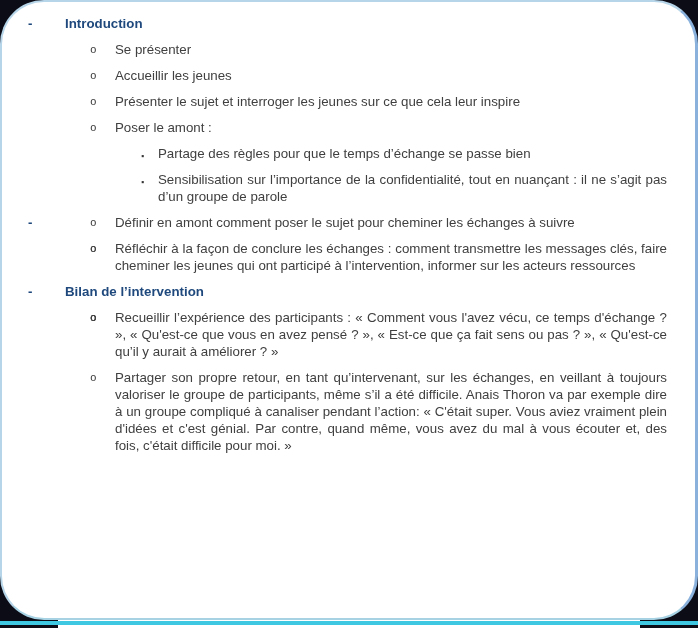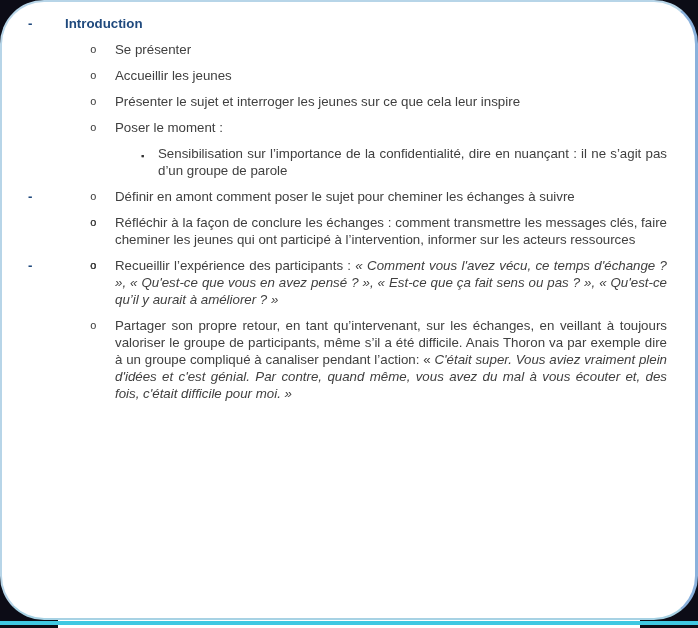--- a/index.html
+++ b/index.html
@@ -34,21 +34,21 @@
     font-size:13.3px; line-height:17px; color:#404040;
     text-align:justify;
   }
   .item { position:relative; margin-bottom:9px; }
   .lvl1 { padding-left:65px; color:#1f497d; font-weight:bold; text-align:left; }
   .b1 { position:absolute; left:28px; top:0; }
   .lvl2 { padding-left:115px; }
   .b2 { position:absolute; left:90px; top:0; font-family:"DejaVu Sans Mono", monospace; font-size:11px; }
   .lvl3 { padding-left:158px; }
   .b3 { position:absolute; left:141px; top:2.5px; font-size:8.5px; color:#333333; }
-  .quote { font-style:italic; }
+  .quote { }
 </style>
 </head>
 <body>
 
 <div class="canvas">
 
   <div class="corner tl"></div>
   <div class="corner tr"></div>
   <div class="corner bl"></div>
   <div class="corner br"></div>
@@ -69,47 +69,49 @@
     <div class="item lvl2">
       <span class="b2">o</span>
       <span>Accueillir les jeunes</span>
     </div>
     <div class="item lvl2">
       <span class="b2">o</span>
       <span>Présenter le sujet et interroger les jeunes sur ce que cela leur inspire</span>
     </div>
     <div class="item lvl2">
       <span class="b2">o</span>
-      <span>Poser le moment :</span>
+      <span>Poser le amont :</span>
     </div>
     <div class="item lvl3">
       <span class="b3">▪</span>
+      <span>Partage des règles pour que le temps d’échange se passe bien</span>
     </div>
     <div class="item lvl3">
       <span class="b3">▪</span>
-      <span>Sensibilisation sur l’importance de la confidentialité, dire en nuançant : il ne s’agit pas d’un groupe de parole</span>
+      <span>Sensibilisation sur l’importance de la confidentialité, tout en nuançant : il ne s’agit pas d’un groupe de parole</span>
     </div>
 
     <div class="item lvl1">
       <span class="b1">-</span>
     </div>
     <div class="item lvl2">
       <span class="b2">o</span>
       <span>Définir en amont comment poser le sujet pour cheminer les échanges à suivre</span>
     </div>
     <div class="item lvl2">
       <span class="b2">o</span>
     </div>
     <div class="item lvl2">
       <span class="b2">o</span>
       <span>Réfléchir à la façon de conclure les échanges : comment transmettre les messages clés, faire cheminer les jeunes qui ont participé à l’intervention, informer sur les acteurs ressources</span>
     </div>
 
     <div class="item lvl1">
       <span class="b1">-</span>
+      <span>Bilan de l’intervention</span>
     </div>
     <div class="item lvl2">
       <span class="b2">o</span>
     </div>
     <div class="item lvl2">
       <span class="b2">o</span>
     </div>
     <div class="item lvl2">
       <span class="b2">o</span>
       <span>Recueillir l’expérience des participants : </span><span class="quote">« Comment vous l'avez vécu, ce temps d'échange ? », « Qu'est-ce que vous en avez pensé ? », « Est-ce que ça fait sens ou pas ? », « Qu'est-ce qu’il y aurait à améliorer ? »</span>

